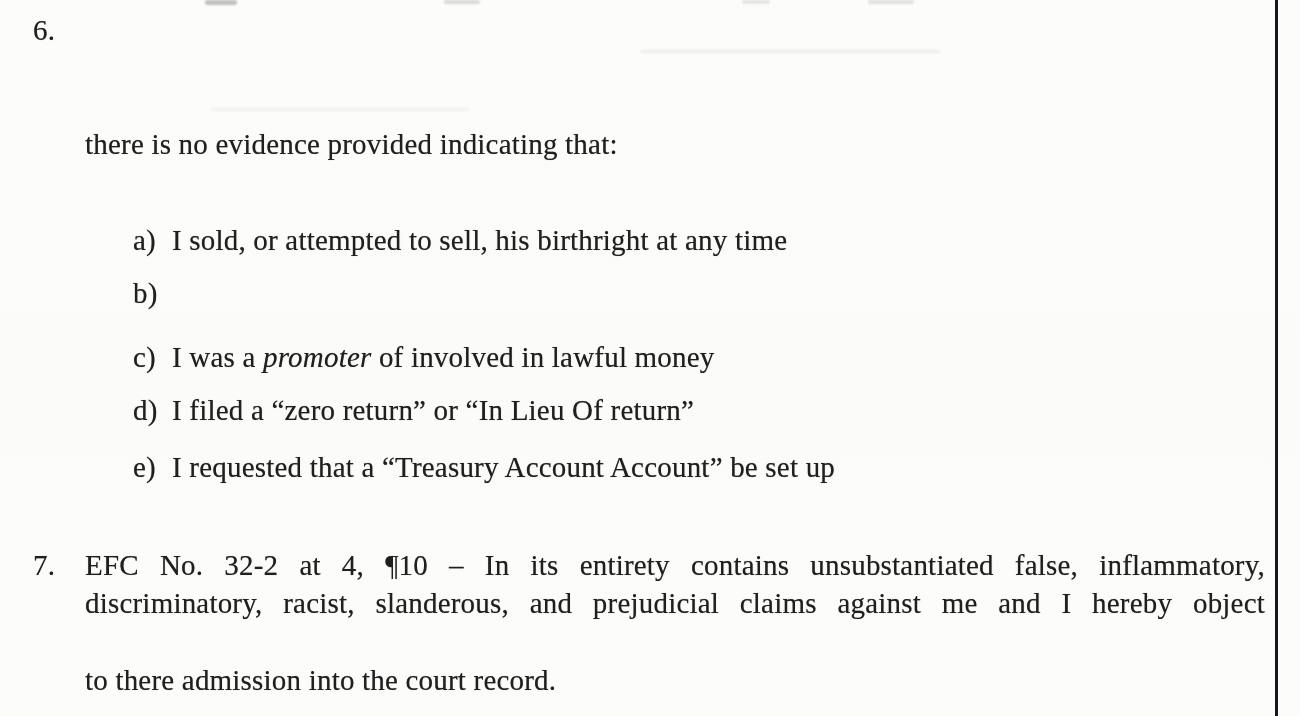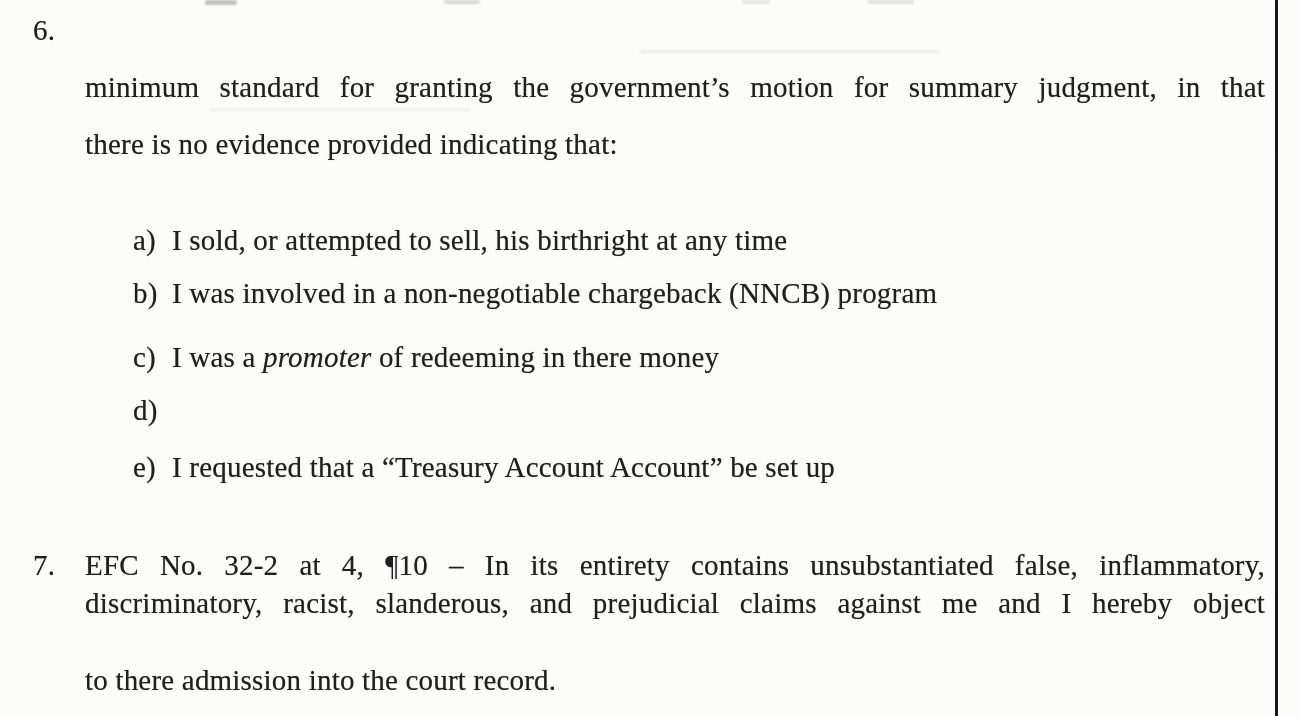--- a/index.html
+++ b/index.html
@@ -81,33 +81,32 @@
 <div class="page">
 
   <div class="artifact a1"></div>
   <div class="artifact a2"></div>
   <div class="artifact a3"></div>
   <div class="artifact a4"></div>
   <div class="artifact a5"></div>
   <div class="artifact a6"></div>
 
   <div class="line num" style="top:12px">6.</div>
-  <div class="line para-line" style="top:69px">minimum standard for granting the government’s motion for summary judgment, in that</div>
   <div class="line para-line last" style="top:126px">there is no evidence provided indicating that:</div>
 
   <div class="line marker" style="top:222px">a)</div>
   <div class="line li-text" style="top:222px">I sold, or attempted to sell, his birthright at any time</div>
 
   <div class="line marker" style="top:275px">b)</div>
-  <div class="line li-text" style="top:275px">I was involved in a non-negotiable chargeback (NNCB) program</div>
 
   <div class="line marker" style="top:339px">c)</div>
-  <div class="line li-text" style="top:339px"><span>I was a </span><span class="italic">promoter</span><span> of redeeming in there money</span></div>
+  <div class="line li-text" style="top:339px"><span>I was a </span><span class="italic">promoter</span><span> of involved in lawful money</span></div>
 
   <div class="line marker" style="top:392px">d)</div>
+  <div class="line li-text" style="top:392px">I filed a “zero return” or “In Lieu Of return”</div>
 
   <div class="line marker" style="top:449px">e)</div>
   <div class="line li-text" style="top:449px">I requested that a “Treasury Account Account” be set up</div>
 
   <div class="line num" style="top:547px">7.</div>
   <div class="line para-line" style="top:547px">EFC No. 32-2 at 4, ¶10 – In its entirety contains unsubstantiated false, inflammatory,</div>
   <div class="line para-line" style="top:585px">discriminatory, racist, slanderous, and prejudicial claims against me and I hereby object</div>
   <div class="line para-line last" style="top:662px">to there admission into the court record.</div>
 
   <div class="scan-border"></div>

